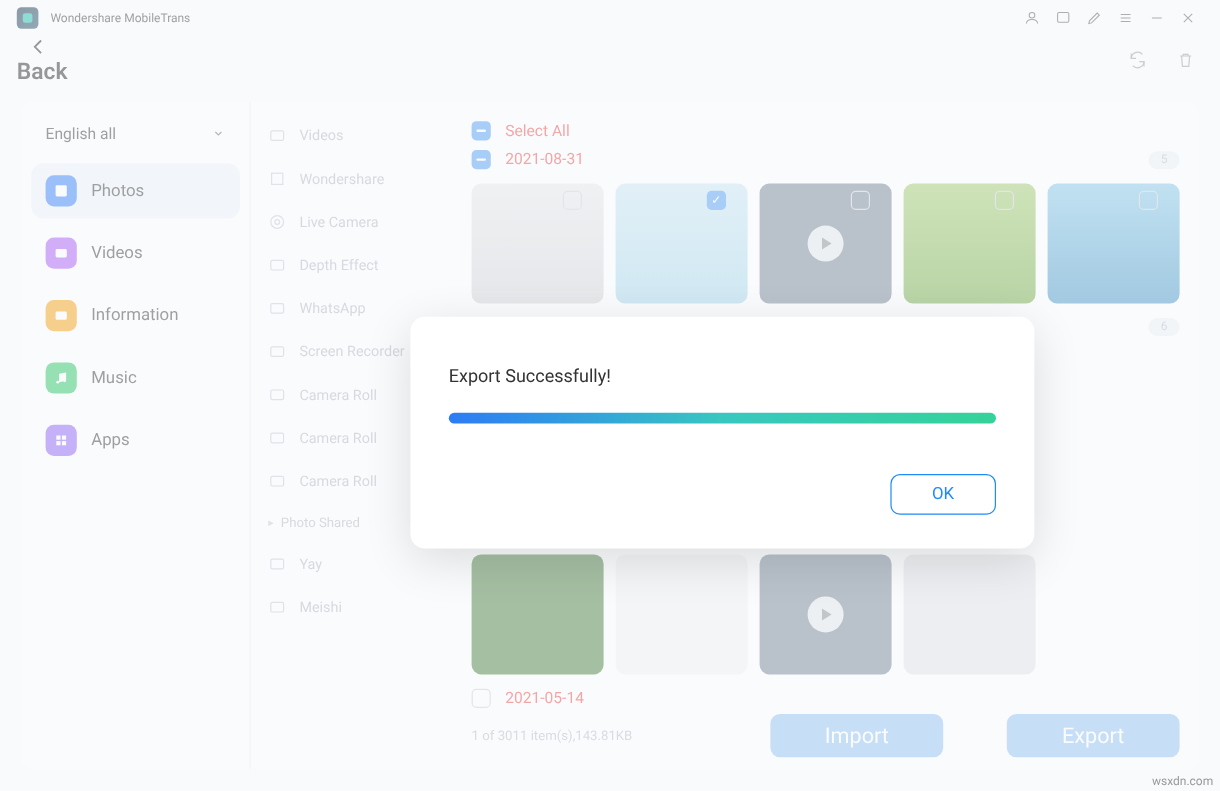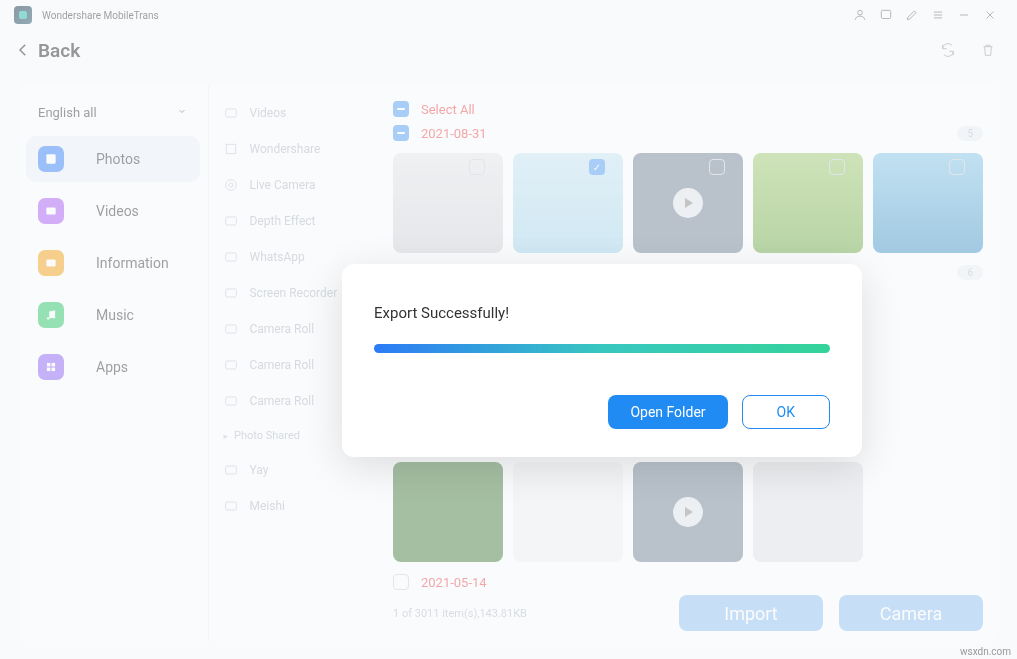--- a/index.html
+++ b/index.html
@@ -7,32 +7,32 @@
 
 .titlebar { height: 30px; display: flex; align-items: center; padding: 0 14px; }
 .titlebar .logo { width: 18px; height: 18px; background: linear-gradient(135deg,#0a2540,#164e63); border-radius: 4px; display: flex; align-items: center; justify-content: center; margin-right: 10px; }
 .titlebar .logo span { width: 8px; height: 8px; background: #14b8a6; border-radius: 2px; }
 .titlebar .title { font-size: 10px; color: #333; }
 .titlebar .spacer { flex: 1; }
 .titlebar .ticon { width: 26px; height: 26px; display: flex; align-items: center; justify-content: center; color: #555; cursor: pointer; }
 .titlebar svg { width: 14px; height: 14px; stroke: #555; stroke-width: 1.5; fill: none; }
 
 .backrow { height: 40px; display: flex; align-items: center; padding: 0 14px; }
-.back-btn { display: flex; align-items: center; cursor: pointer; font-size: 19px; font-weight: 600; color: #222; }
+.back-btn { display: flex; align-items: center; cursor: pointer; font-size: 19px; font-weight: 600; color: #222; flex-direction: column; }
 .back-btn svg { width: 18px; height: 18px; margin-right: 6px; stroke: #222; stroke-width: 2; fill: none; }
 .backrow .spacer { flex: 1; }
 .backrow .aicon { width: 30px; height: 30px; display: flex; align-items: center; justify-content: center; color: #888; cursor: pointer; margin-left: 10px; }
 .backrow .aicon svg { width: 16px; height: 16px; stroke: #999; stroke-width: 1.5; fill: none; }
 
 .content { display: flex; position: absolute; top: 85px; left: 18px; right: 18px; bottom: 18px; background: #fff; border-radius: 10px; overflow: hidden; }
 
 .sidebar { width: 192px; border-right: 1px solid #f0f0f3; padding: 10px 8px; }
 .lang-select { display: flex; align-items: flex-start; justify-content: space-between; padding: 10px 12px; font-size: 13px; color: #333; cursor: pointer; }
 .lang-select svg { width: 12px; height: 12px; stroke: #666; stroke-width: 2; fill: none; }
-.nav-item { display: flex; align-items: center; padding: 10px 12px; margin: 6px 0; border-radius: 10px; cursor: pointer; font-size: 14px; color: #333; gap: 20px; }
+.nav-item { display: flex; align-items: center; padding: 10px 12px; margin: 6px 0; border-radius: 10px; cursor: pointer; font-size: 14px; color: #333; }
 .nav-item.active { background: #eef3fb; }
 .nav-icon { width: 26px; height: 26px; border-radius: 7px; margin-right: 12px; display: flex; align-items: center; justify-content: center; }
 .nav-icon svg { width: 14px; height: 14px; fill: #fff; }
 .ic-photos { background: #2d7bf6; }
 .ic-videos { background: #a855f7; }
 .ic-info { background: #f59e0b; }
 .ic-music { background: #22c55e; }
 .ic-apps { background: #8b5cf6; }
 
 .subpane { width: 168px; padding: 10px 0; }
@@ -60,21 +60,21 @@
 .t1 { background: linear-gradient(#e8e8ea,#d2d2d6); }
 .t2 { background: linear-gradient(#c9e6f4,#a2d5ea); }
 .t3 { background: #6f8093; }
 .t4 { background: linear-gradient(#9ec96a,#6ea940); }
 .t5 { background: linear-gradient(#81c6e8,#3c91c4); }
 .t6 { background: #e8ebf0; }
 .t7 { background: #447a3a; }
 .t8 { background: #f2f2f4; }
 .t9 { background: #e2e3e6; }
 
-.footer { position: absolute; bottom: 10px; left: 16px; right: 16px; display: flex; align-items: center; }
+.footer { position: absolute; bottom: 10px; left: 16px; right: 16px; display: flex; align-items: center; gap: 37px; }
 .footer-info { font-size: 11px; color: #b4bac6; }
 .footer .spacer { flex: 1; }
 .footer-btn { width: 144px; height: 36px; border-radius: 8px; border: none; background: #8fbef3; color: #fff; font-size: 18px; margin-left: 16px; cursor: pointer; }
 
 .overlay { position: absolute; inset: 0; background: rgba(245,247,250,.55); z-index: 50; }
 .modal { position: absolute; top: 264px; left: 342px; width: 520px; background: #fff; border-radius: 12px; box-shadow: 0 10px 40px rgba(0,0,0,.12); padding: 40px 32px 28px 32px; z-index: 60; }
 .modal-title { font-size: 15px; color: #333; margin-bottom: 22px; }
 .progress { height: 9px; border-radius: 5px; background: linear-gradient(90deg,#2d7bf6,#38c7c0,#34d399); margin-bottom: 42px; }
 .modal-actions { display: flex; justify-content: flex-end; gap: 14px; }
 .btn-primary { background: #1f8bf3; color: #fff; border: none; padding: 9px 22px; border-radius: 8px; font-size: 14px; cursor: pointer; }
@@ -320,29 +320,28 @@
     </div>
     <div class="select-row">
       <div class="chk empty"></div>
       <span class="label">2021-05-14</span>
     </div>
 
     <div class="footer">
       <div class="footer-info">1 of 3011 item(s),143.81KB</div>
       <div class="spacer"></div>
       <button class="footer-btn">Import</button>
-      <button class="footer-btn">Camera</button>
+      <button class="footer-btn">Export</button>
     </div>
   </div>
 
 </div>
 
 <div class="overlay"></div>
 <div class="modal">
   <div class="modal-title">Export Successfully!</div>
   <div class="progress"></div>
   <div class="modal-actions">
-    <button class="btn-primary">Open Folder</button>
     <button class="btn-outline">OK</button>
   </div>
 </div>
 
 <div class="watermark">wsxdn.com</div>
 
 </body></html>

